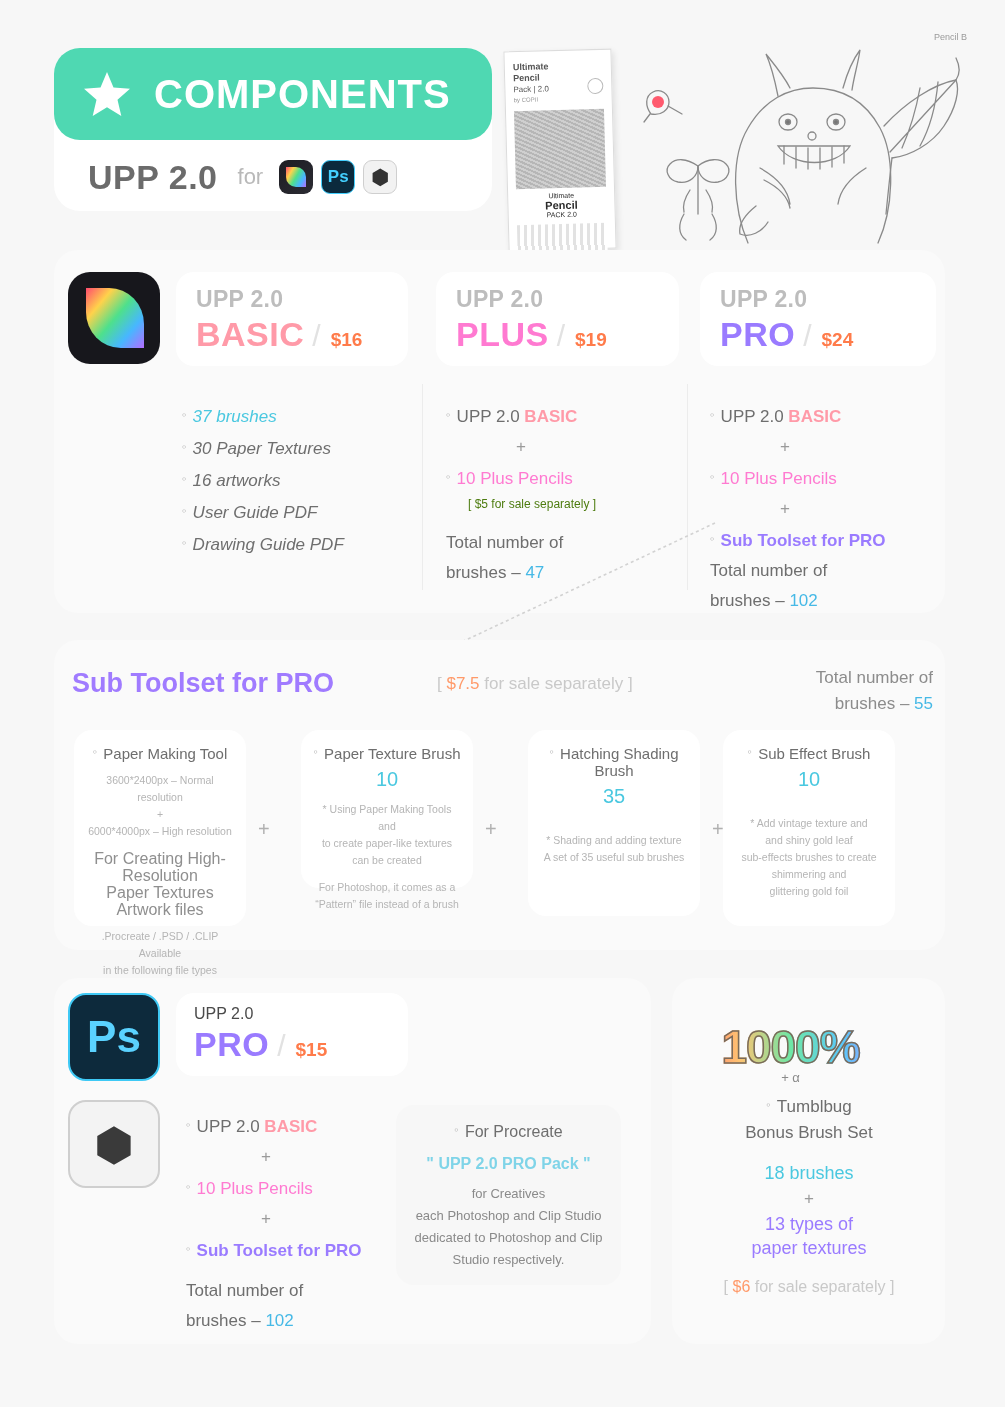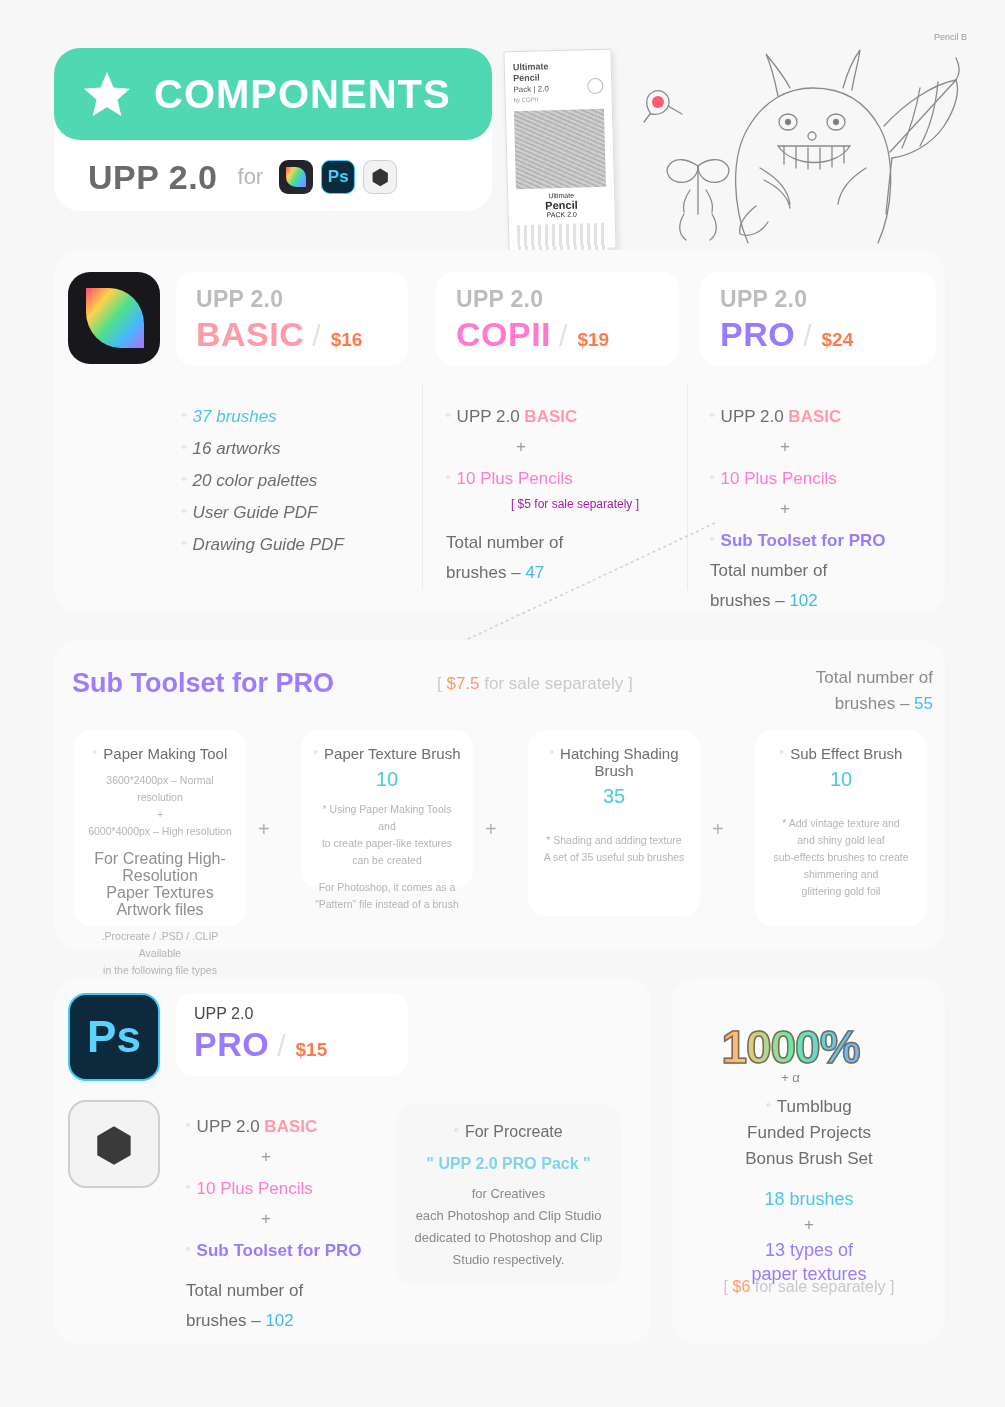--- a/index.html
+++ b/index.html
@@ -87,21 +87,21 @@
   .c-basic { color:#ff9aa8; }
   .c-plus  { color:#ff7ad1; }
   .c-pro   { color:#9a7bff; }
   .c-cyan  { color:#4ac8e0; }
   .c-blue  { color:#46b9e6; }
 
   .feat { position:absolute; font-size:17px; color:#6e6e6e; line-height:30px;}
   .feat div { white-space:nowrap; }
   .deg { color:#b9b9b9; font-size:13px; vertical-align:3px; margin-right:6px;}
   .plus-sign { color:#9a9a9a; text-align:center; font-size:17px;}
-  .note-small { font-size:12px; color:#a21caf;text-align:center; }
+  .note-small { font-size:12px; color:#4d7c0f; }
   .divider-v { position:absolute; width:1px; background:#ececec; }
 
   
   .sub-panel { left:54px; top:640px; width:891px; height:310px; }
   .sub-title { position:absolute; left:72px; top:668px; font-size:27px; font-weight:bold; color:#a07bff;}
   .sub-sale { position:absolute; left:437px; top:674px; font-size:17px; color:#c9c9c9;}
   .sub-total { position:absolute; right:72px; top:665px; text-align:right; font-size:17px; color:#8c8c8c; line-height:26px;}
   .sub-card { position:absolute; background:#ffffff; border-radius:18px; padding:14px 12px; text-align:center;}
   .sub-card .h { font-size:15px; color:#6e6e6e; }
   .sub-card .num { font-size:20px; color:#4ac8e0; margin-top:6px;}
@@ -216,32 +216,32 @@
   <div class="tier-head" style="left:176px; top:272px; width:232px;">
     <div class="small">UPP 2.0</div>
     <div class="tier-row">
       <span class="tier-name c-basic">BASIC</span>
       <span class="tier-slash">/</span>
       <span class="tier-price">$16</span>
     </div>
   </div>
   <div class="feat" style="left:182px; top:400px; width:250px;font-style:italic;">
     <div><span class="deg">◦</span><span class="c-cyan">37 brushes</span></div>
+    <div><span class="deg">◦</span><span>30 Paper Textures</span></div>
     <div><span class="deg">◦</span><span>16 artworks</span></div>
-    <div><span class="deg">◦</span><span>20 color palettes</span></div>
     <div><span class="deg">◦</span><span>User Guide PDF</span></div>
     <div><span class="deg">◦</span><span>Drawing Guide PDF</span></div>
   </div>
 
   <div class="divider-v" style="left:422px; top:384px; height:206px;"></div>
 
   <div class="tier-head" style="left:436px; top:272px; width:243px;">
     <div class="small">UPP 2.0</div>
     <div class="tier-row">
-      <span class="tier-name c-plus">COPII</span>
+      <span class="tier-name c-plus">PLUS</span>
       <span class="tier-slash">/</span>
       <span class="tier-price">$19</span>
     </div>
   </div>
   <div class="feat" style="left:446px; top:400px; width:236px;">
     <div><span class="deg">◦</span><span>UPP 2.0</span>
       <b class="c-basic">BASIC</b></div>
     <div class="plus-sign" style="width:150px">+</div>
     <div><span class="deg">◦</span><span class="c-plus">10 Plus Pencils</span></div>
     <div class="note-small" style="margin-left:22px;line-height:20px;">[ $5 for sale separately ]</div>
@@ -312,21 +312,21 @@
 
   <div class="sub-card" style="left:528px; top:730px; width:172px; height:186px;">
     <div class="h"><span class="deg">◦</span><span>Hatching Shading</span></div>
     <div class="h">Brush</div>
     <div class="num">35</div>
     <div class="tiny" style="white-space:pre-line;margin-top:24px">* Shading and adding texture
 A set of 35 useful sub brushes</div>
   </div>
   <div class="mini-plus" style="left:712px; top:818px;">+</div>
 
-  <div class="sub-card" style="left:755px; top:730px; width:172px; height:196px;">
+  <div class="sub-card" style="left:723px; top:730px; width:172px; height:196px;">
     <div class="h"><span class="deg">◦</span><span>Sub Effect Brush</span></div>
     <div class="num">10</div>
     <div class="tiny" style="white-space:pre-line;margin-top:24px">* Add vintage texture and
 and shiny gold leaf
 sub-effects brushes to create
 shimmering and
 glittering gold foil</div>
   </div>
 
   <div class="panel ps-panel"></div>
@@ -363,21 +363,20 @@
 Studio respectively.</div>
   </div>
 
   <div class="panel bonus-panel"></div>
   <div class="bonus-logo">
     <div class="bonus-1000">1000%</div>
     <div class="bonus-sub">+ α</div>
   </div>
   <div class="bonus-text">
     <div><span class="deg">◦</span><span>Tumblbug</span></div>
-    <div>Funded Projects</div>
     <div>Bonus Brush Set</div>
     <div class="bonus-b1">18 brushes</div>
     <div class="bonus-plus">+</div>
     <div class="bonus-b2">13 types of</div>
     <div class="bonus-b2">paper textures</div>
   </div>
   <div class="bonus-sale">
     <span>[ </span><b>$6</b><span> for sale separately ]</span>
   </div>
 

